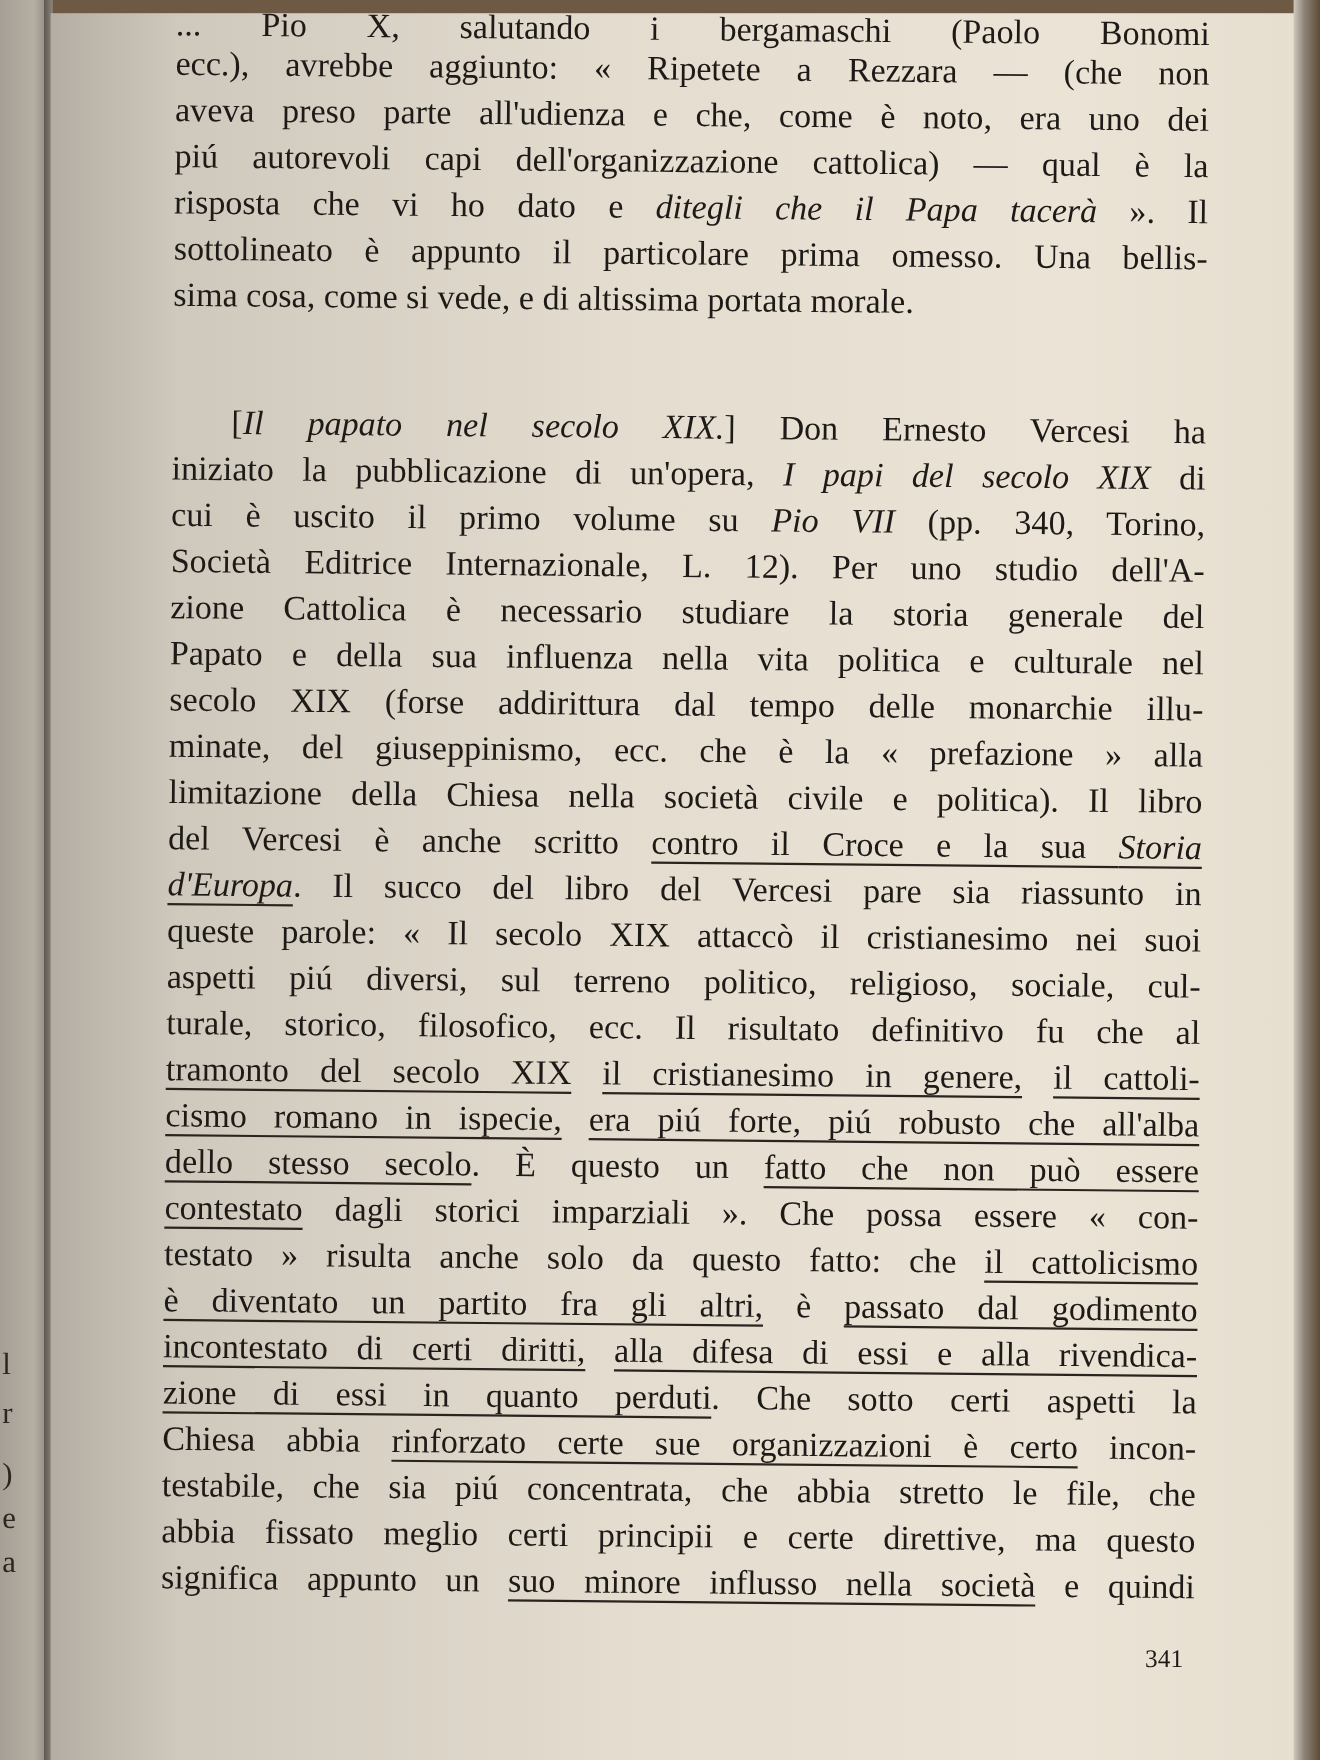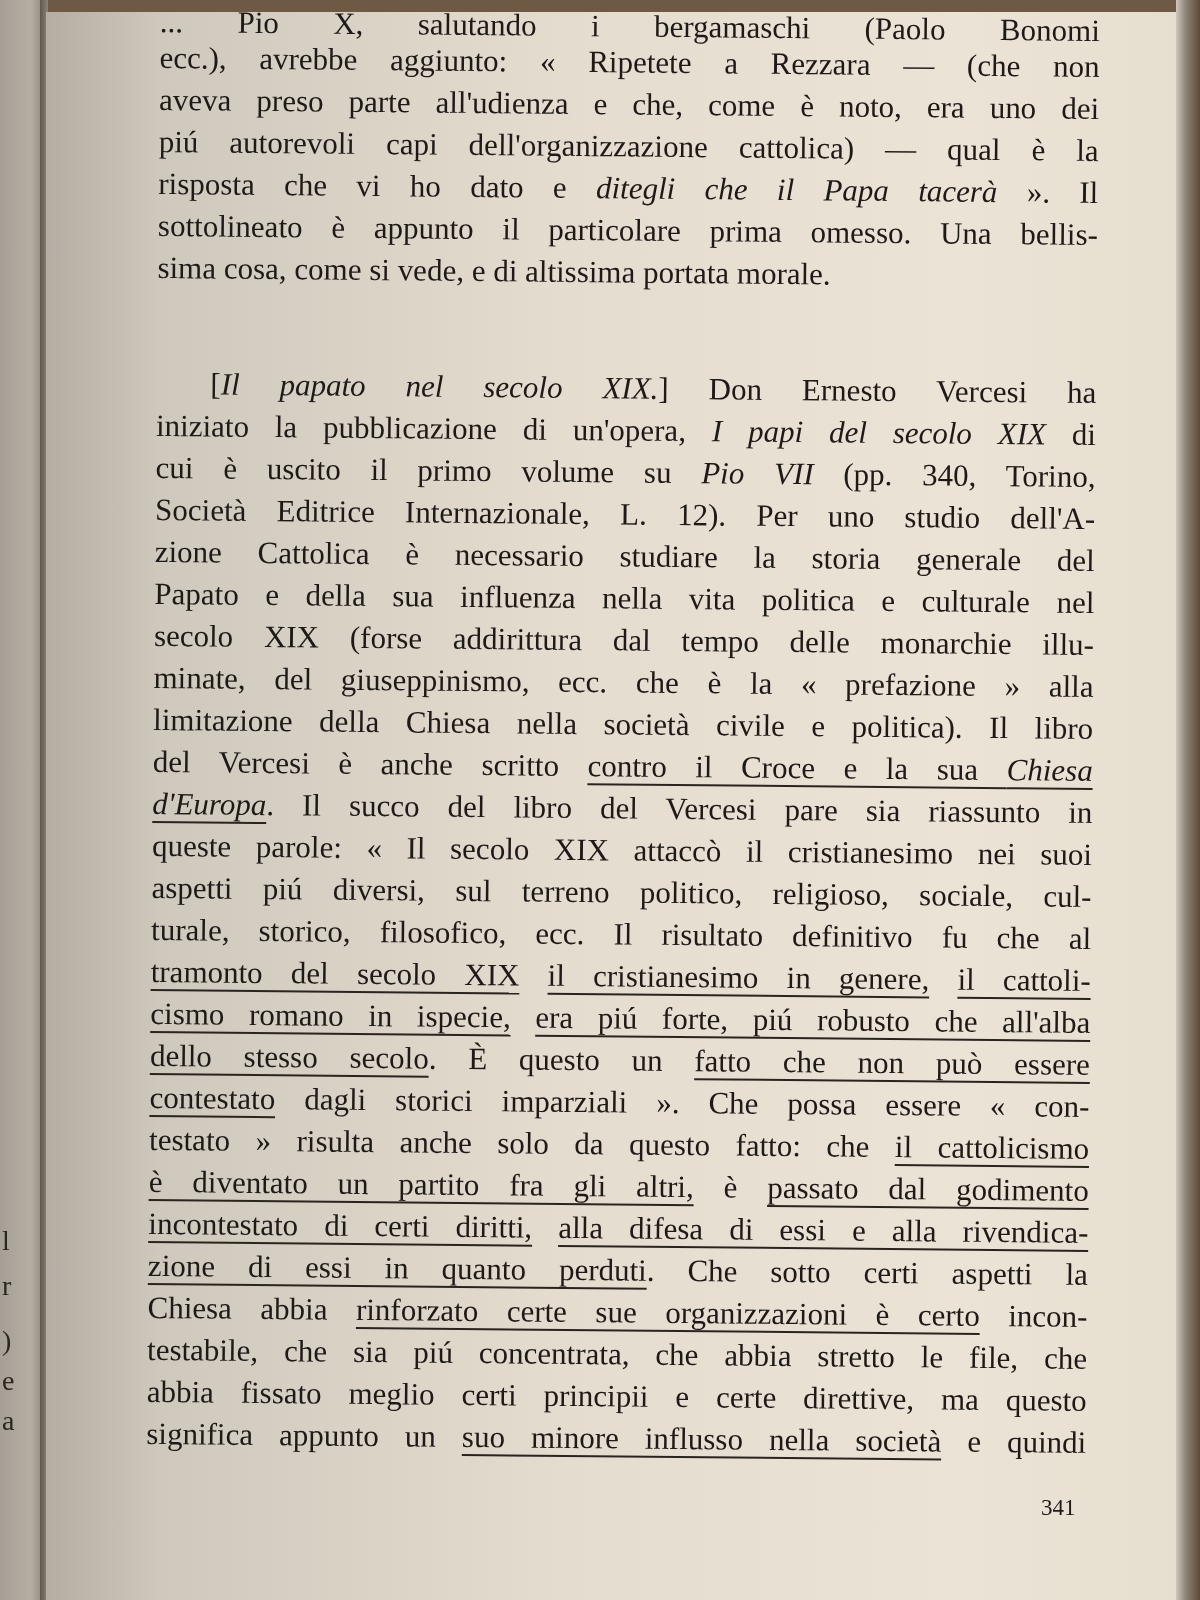--- a/index.html
+++ b/index.html
@@ -75,21 +75,21 @@
       <div class="line last" style="top: 236px;"><span class="seg">sima cosa, come si vede, e di altissima portata morale.</span></div>
       <div class="line indent" style="top: 352px;"><span class="seg">[</span><span class="seg i">Il papato nel secolo XIX.</span><span class="seg">] Don Ernesto Vercesi ha</span></div>
       <div class="line" style="top: 394px;"><span class="seg">iniziato la pubblicazione di un'opera, </span><span class="seg i">I papi del secolo XIX</span><span class="seg"> di</span></div>
       <div class="line" style="top: 436px;"><span class="seg">cui è uscito il primo volume su </span><span class="seg i">Pio VII</span><span class="seg"> (pp. 340, Torino,</span></div>
       <div class="line" style="top: 478px;"><span class="seg">Società Editrice Internazionale, L. 12). Per uno studio dell'A-</span></div>
       <div class="line" style="top: 520px;"><span class="seg">zione Cattolica è necessario studiare la storia generale del</span></div>
       <div class="line" style="top: 562px;"><span class="seg">Papato e della sua influenza nella vita politica e culturale nel</span></div>
       <div class="line" style="top: 604px;"><span class="seg">secolo XIX (forse addirittura dal tempo delle monarchie illu-</span></div>
       <div class="line" style="top: 646px;"><span class="seg">minate, del giuseppinismo, ecc. che è la « prefazione » alla</span></div>
       <div class="line" style="top: 688px;"><span class="seg">limitazione della Chiesa nella società civile e politica). Il libro</span></div>
-      <div class="line" style="top: 730px;"><span class="seg">del Vercesi è anche scritto </span><span class="seg u">contro il Croce e la sua </span><span class="seg u i">Chiesa</span></div>
+      <div class="line" style="top: 730px;"><span class="seg">del Vercesi è anche scritto </span><span class="seg u">contro il Croce e la sua </span><span class="seg u i">Storia</span></div>
       <div class="line" style="top: 772px;"><span class="seg u i">d'Europa</span><span class="seg">. Il succo del libro del Vercesi pare sia riassunto in</span></div>
       <div class="line" style="top: 814px;"><span class="seg">queste parole: « Il secolo XIX attaccò il cristianesimo nei suoi</span></div>
       <div class="line" style="top: 856px;"><span class="seg">aspetti piú diversi, sul terreno politico, religioso, sociale, cul-</span></div>
       <div class="line" style="top: 898px;"><span class="seg">turale, storico, filosofico, ecc. Il risultato definitivo fu che al</span></div>
       <div class="line" style="top: 940px;"><span class="seg u">tramonto del secolo XIX</span><span class="seg"> </span><span class="seg u">il cristianesimo in genere,</span><span class="seg"> </span><span class="seg u">il cattoli-</span></div>
       <div class="line" style="top: 982px;"><span class="seg u">cismo romano in ispecie,</span><span class="seg"> </span><span class="seg u">era piú forte, piú robusto che all'alba</span></div>
       <div class="line" style="top: 1024px;"><span class="seg u">dello stesso secolo</span><span class="seg">. È questo un </span><span class="seg u">fatto che non può essere</span></div>
       <div class="line" style="top: 1066px;"><span class="seg u">contestato</span><span class="seg"> dagli storici imparziali ». Che possa essere « con-</span></div>
       <div class="line" style="top: 1108px;"><span class="seg">testato » risulta anche solo da questo fatto: che </span><span class="seg u">il cattolicismo</span></div>
       <div class="line" style="top: 1150px;"><span class="seg u">è diventato un partito fra gli altri,</span><span class="seg"> è </span><span class="seg u">passato dal godimento</span></div>

